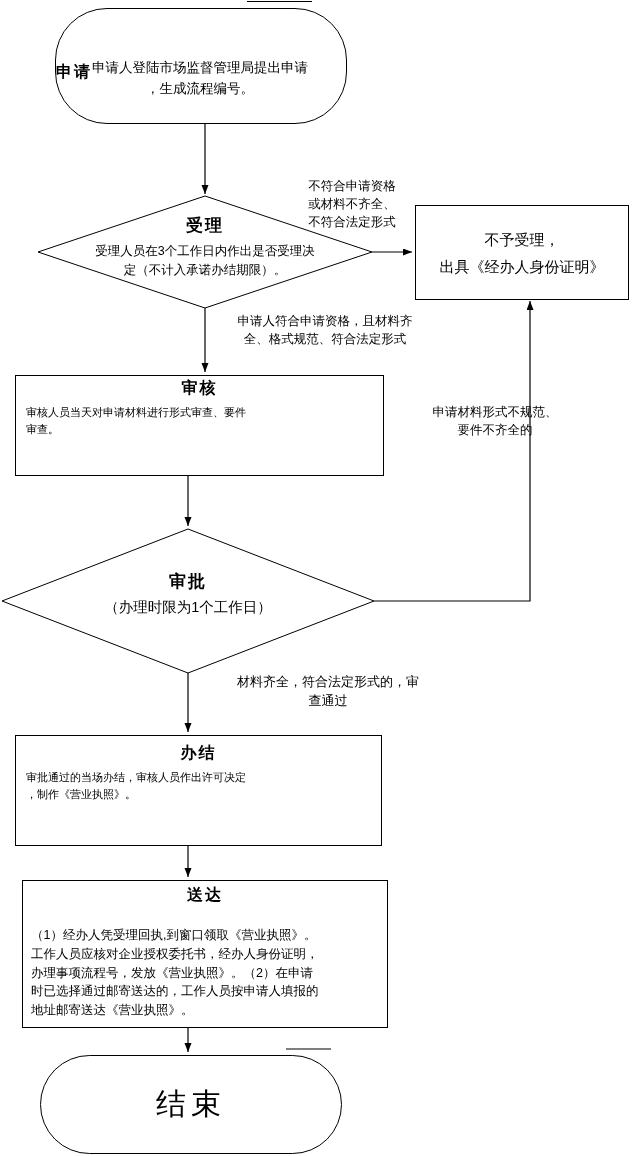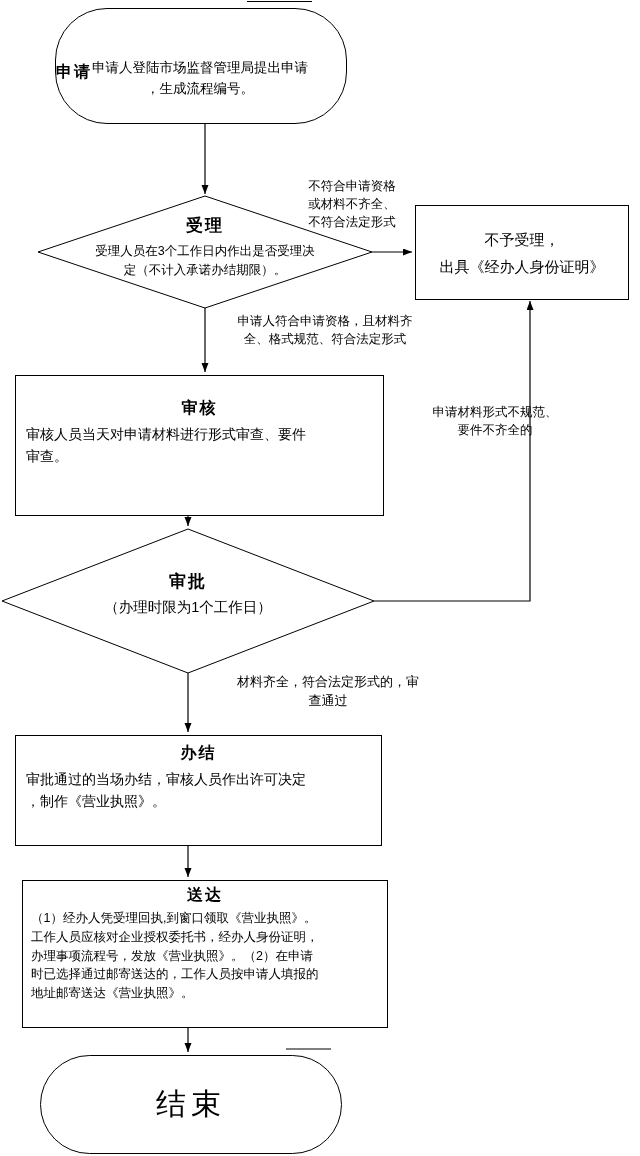--- a/index.html
+++ b/index.html
@@ -5,21 +5,21 @@
   html, body { margin: 0; padding: 0; background: #ffffff; }
   body { font-family: "Liberation Sans", "DejaVu Sans", sans-serif; color: #000; }
   .canvas { position: relative; width: 640px; height: 1156px; background: #fff; overflow: hidden; }
   .layer { position: absolute; left: 0; top: 0; width: 640px; height: 1156px; }
   .edge { stroke: #000; stroke-width: 1.2; fill: none; }
   .shape { fill: #fff; stroke: #000; stroke-width: 1; }
   .node { position: absolute; border: 1px solid #000; background: #fff; }
   .stadium { display: flex; flex-direction: row; align-items: center; }
   .overlay, .edge-label { position: absolute; text-align: center; }
   .node-title { font-weight: bold; font-size: 16px; text-align: center; letter-spacing: 2px; }
-  .node-body { font-size: 14px; line-height: 1.55; white-space: pre-line; }
+  .node-body { font-size: 11px; line-height: 1.55; white-space: pre-line; }
   .center { text-align: center; }
   .edge-label { font-size: 12.5px; line-height: 1.45; white-space: pre-line; }
 </style>
 </head>
 <body>
 
 <div class="canvas">
 
   <svg class="layer" viewBox="0 0 640 1156">
     <defs>
@@ -51,40 +51,40 @@
     <div class="node-title" style="font-size:17px;">受理</div>
     <div class="node-body center" style="font-size:12.5px;margin-top:5px;">受理人员在3个工作日内作出是否受理决
 定（不计入承诺办结期限）。</div>
   </div>
 
   <div class="node" style="left:415px;top:205px;width:212px;height:93px;display:flex;align-items:center;justify-content:center;">
     <div class="node-body center" style="font-size:15px;line-height:1.8;">不予受理，
 出具《经办人身份证明》</div>
   </div>
 
-  <div class="node" style="left:15px;top:375px;width:347px;height:95px;padding:22px 10px;">
+  <div class="node" style="left:15px;top:375px;width:347px;height:95px;padding:2px 10px;">
     <div class="node-title">审核</div>
     <div class="node-body" style="margin-top:5px;">审核人员当天对申请材料进行形式审查、要件
 审查。</div>
   </div>
 
   <div class="overlay" style="left:43px;top:570px;width:290px;">
     <div class="node-title" style="font-size:17px;">审批</div>
     <div class="node-body center" style="font-size:14.5px;margin-top:3px;">（办理时限为1个工作日）</div>
   </div>
 
   <div class="node" style="left:15px;top:735px;width:345px;height:95px;padding:7px 10px;">
     <div class="node-title">办结</div>
     <div class="node-body" style="margin-top:5px;">审批通过的当场办结，审核人员作出许可决定
 ，制作《营业执照》。</div>
   </div>
 
   <div class="node" style="left:22px;top:880px;width:348px;height:138px;padding:4px 8px;">
     <div class="node-title">送达</div>
-    <div class="node-body" style="font-size:12.5px;line-height:1.5;margin-top:3px;">（1）经办人凭受理回执,到窗口领取《营业执照》。
+    <div class="node-body" style="font-size:12.5px;line-height:1.5;margin-top:20px;">（1）经办人凭受理回执,到窗口领取《营业执照》。
 工作人员应核对企业授权委托书，经办人身份证明，
 办理事项流程号，发放《营业执照》。（2）在申请
 时已选择通过邮寄送达的，工作人员按申请人填报的
 地址邮寄送达《营业执照》。</div>
   </div>
 
   <div class="node stadium" style="left:40px;top:1055px;width:300px;height:97px;border-radius:50px;justify-content:center;">
     <div style="font-size:30px;letter-spacing:5px;">结束</div>
   </div>
 

